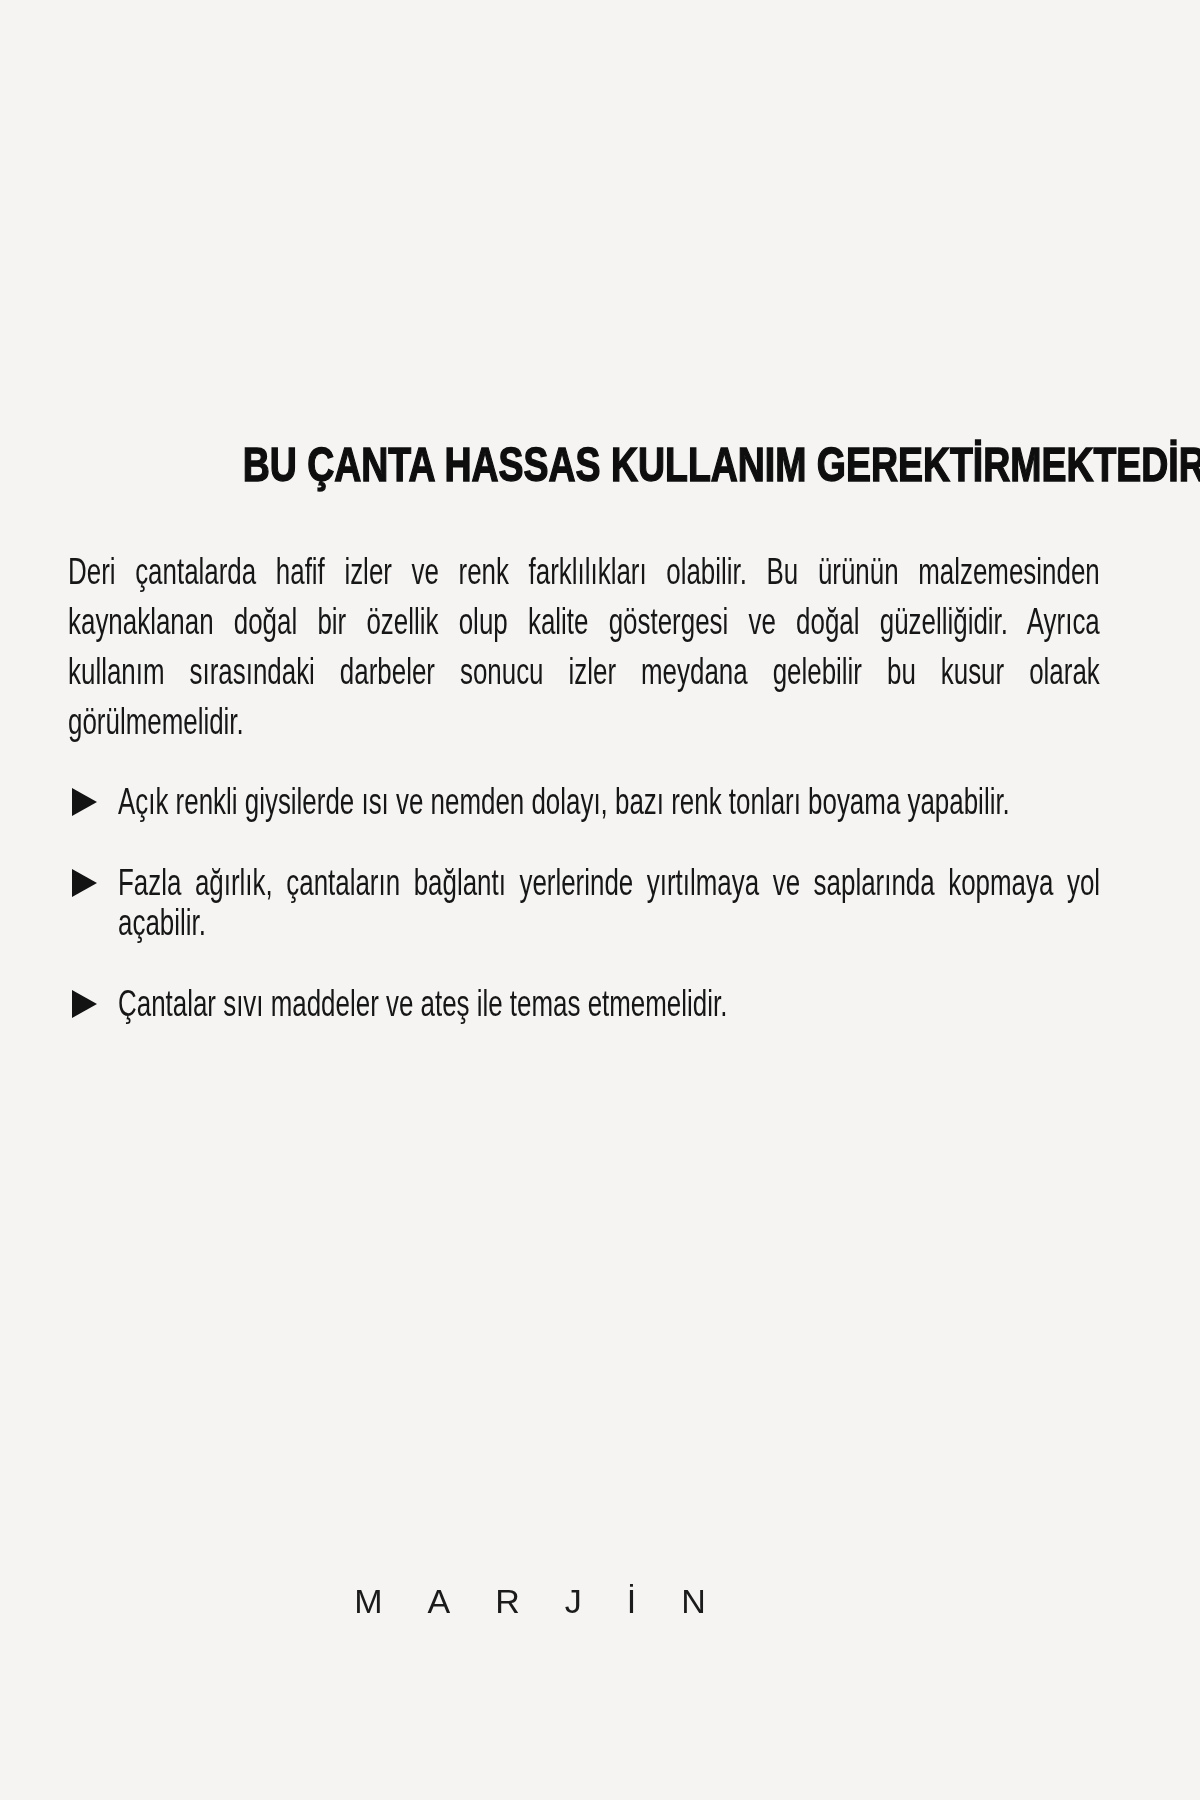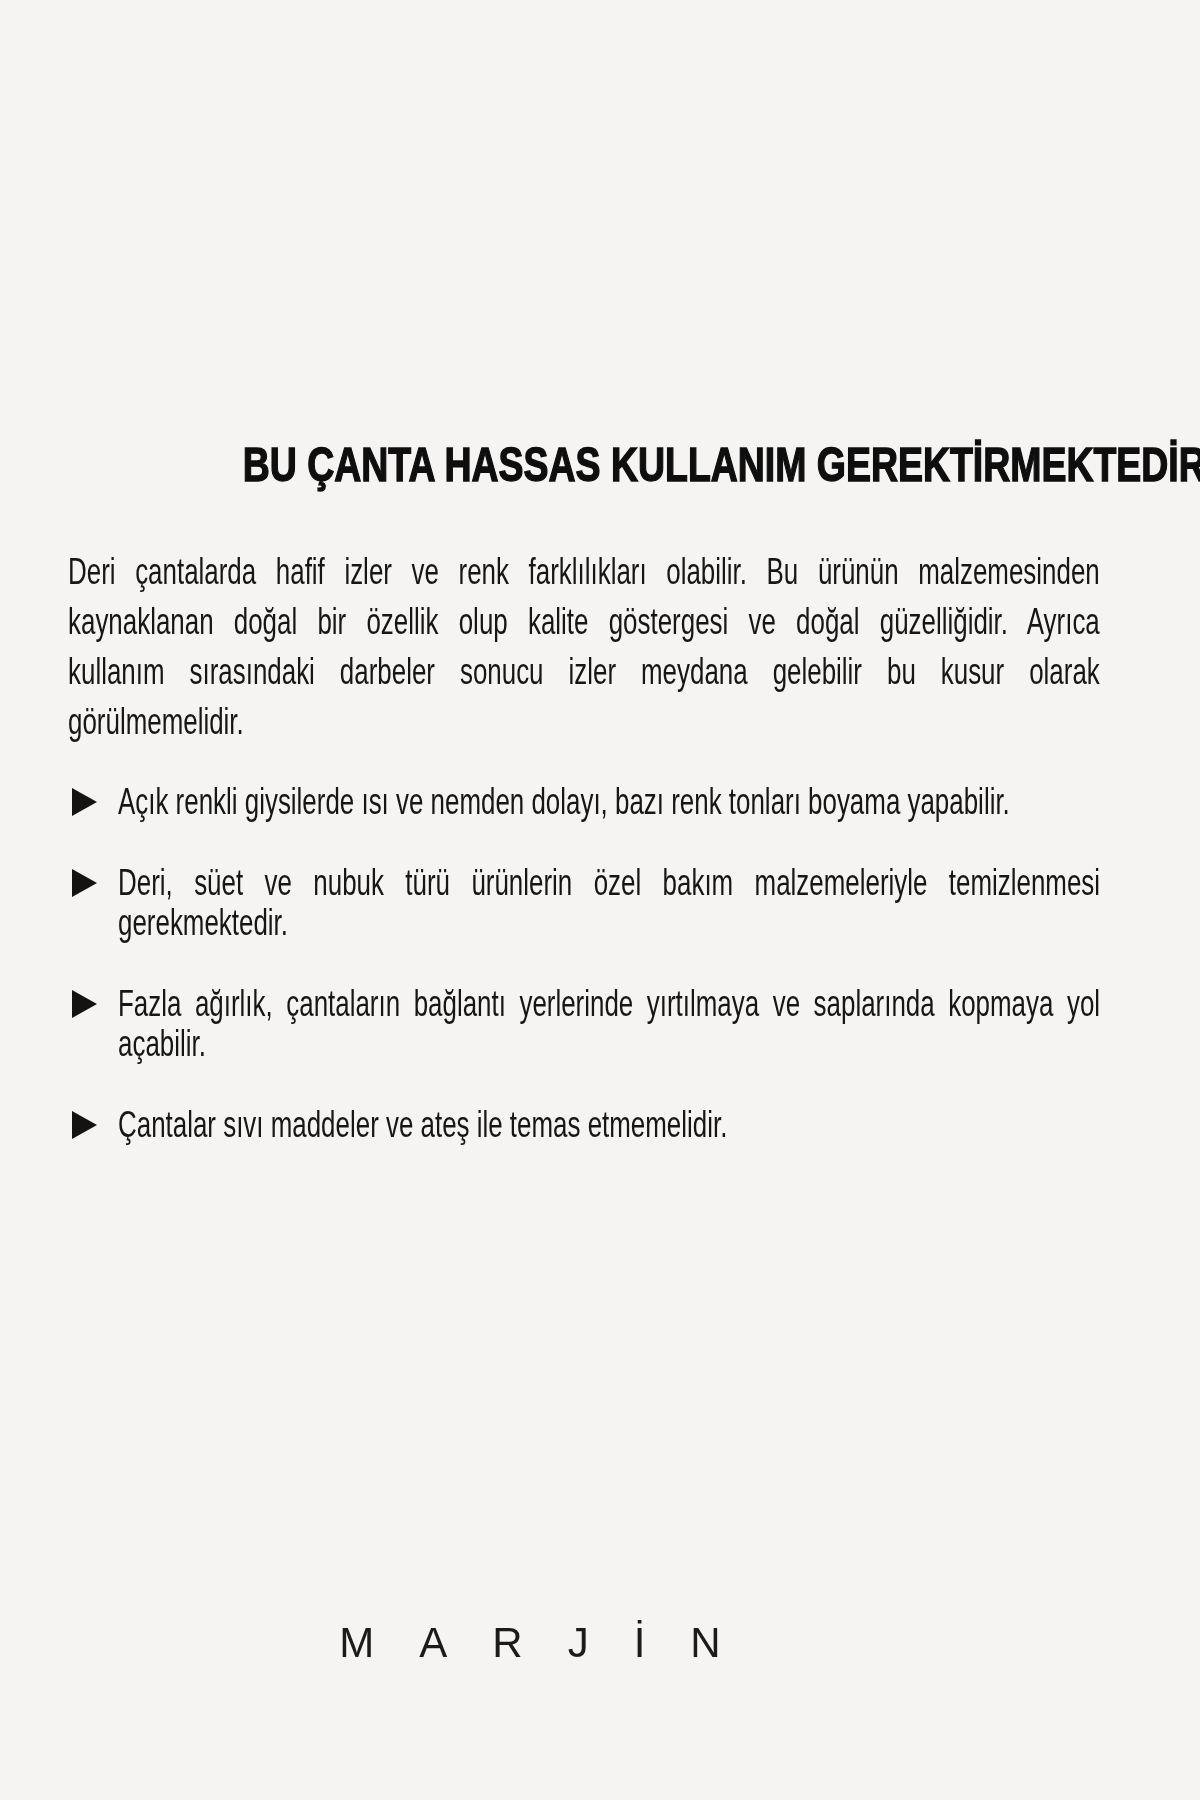--- a/index.html
+++ b/index.html
@@ -88,29 +88,28 @@
     line-height: 40px;
   }
 
   
   .logo {
     position: absolute;
     top: 1578px;
     left: 0;
     width: 1060px;
     text-align: center;
-    font-size: 42px;
+    font-size: 34px;
     line-height: 46px;
     font-weight: 400;
     letter-spacing: 45px;
     margin-right: 0;
     text-indent: 45px; 
     color: #1b1b1b;
     white-space: nowrap;
-    margin-top: 42px;
   }
 </style>
 </head>
 <body>
 
 <div class="page">
 
   <div class="title-wrap">BU ÇANTA HASSAS KULLANIM GEREKTİRMEKTEDİR.</div>
 
   <div class="intro condense textblock">
@@ -123,27 +122,20 @@
   <div class="bullets">
       <div class="bullet">
     <span class="marker"></span>
     <div class="bullet-text textblock">
           <div class="jline">Açık renkli giysilerde ısı ve nemden dolayı, bazı renk tonları boyama yapabilir.</div>
         </div>
   </div>
       <div class="bullet">
     <span class="marker"></span>
     <div class="bullet-text textblock">
-          <div class="jline">Deri, süet ve nubuk türü ürünlerin özel bakım malzemeleriyle temizlenmesi</div>
-          <div class="jline">gerekmektedir.</div>
-        </div>
-  </div>
-      <div class="bullet">
-    <span class="marker"></span>
-    <div class="bullet-text textblock">
           <div class="jline">Fazla ağırlık, çantaların bağlantı yerlerinde yırtılmaya ve saplarında kopmaya yol</div>
           <div class="jline">açabilir.</div>
         </div>
   </div>
       <div class="bullet">
     <span class="marker"></span>
     <div class="bullet-text textblock">
           <div class="jline">Çantalar sıvı maddeler ve ateş ile temas etmemelidir.</div>
         </div>
   </div>

